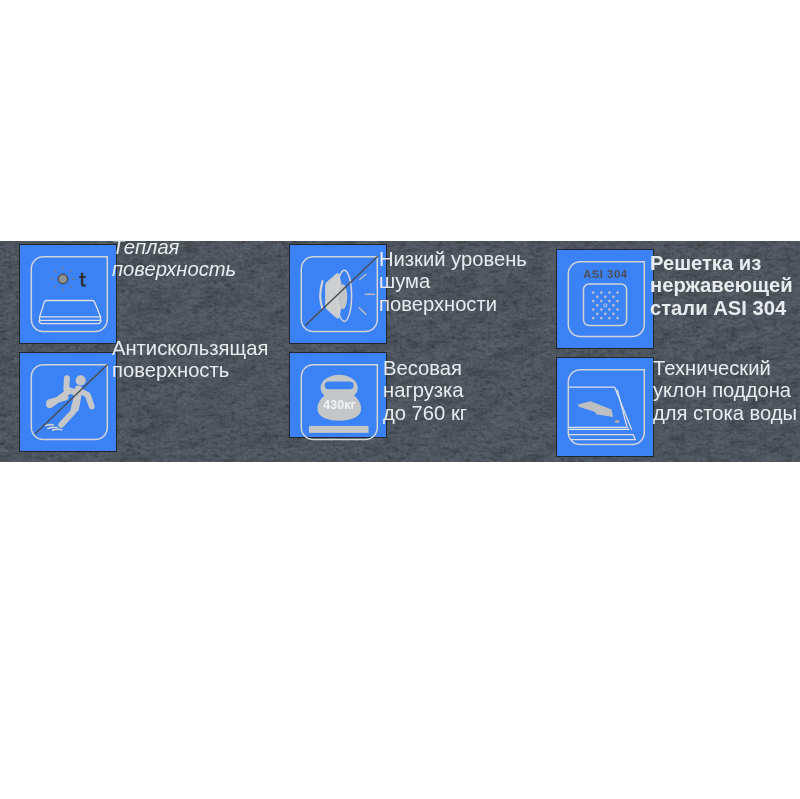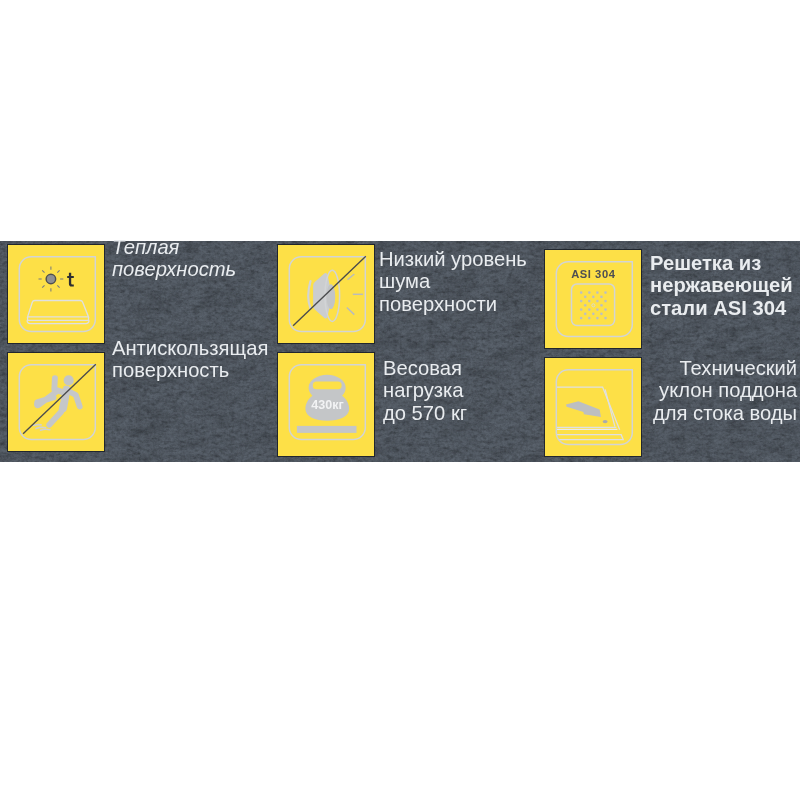--- a/index.html
+++ b/index.html
@@ -6,21 +6,21 @@
   html,body{margin:0;padding:0;background:#ffffff;}
   body{width:800px;height:799px;font-family:"Liberation Sans",sans-serif;overflow:hidden;position:relative;}
 
   #banner{
     position:absolute;left:0;top:241px;width:800px;height:221px;
     background:#5a626c;overflow:hidden;
   }
   #banner .tex{position:absolute;inset:0;}
 
   .feat{position:absolute;}
-  .tile{position:absolute;background:#fde047;box-shadow:0 0 0 1px rgba(26,31,38,0.85);}
+  .tile{position:absolute;background:#3b82f6;box-shadow:0 0 0 1px rgba(26,31,38,0.85);margin-left:12px;}
   .tile svg{display:block;}
   .label{
     position:absolute;color:#e9ecef;font-size:20.2px;line-height:22.4px;
     white-space:pre;letter-spacing:0px;opacity:0.999;
   }
   .fr{fill:none;stroke:#d2d4d6;stroke-width:1.5;}
   .fr2{fill:none;stroke:#dfe0e2;stroke-width:1.3;}
   .fr3{fill:none;stroke:#eaebed;stroke-width:1.1;}
   .sun{fill:#8f9091;stroke:#4f5052;stroke-width:1.45;}
   .ray path{stroke:#7b7c7e;stroke-width:1.05;fill:none;stroke-linecap:butt;}
@@ -44,30 +44,30 @@
   .kbtext{font-family:"Liberation Sans",sans-serif;font-weight:700;font-size:12.5px;fill:#f2f3f4;opacity:0.999;}
   .kbbar{fill:#c4c6c8;}
   .arrow{fill:#bdbfc1;}
   .drain{fill:#a9abad;}
 
   
   .t1{left:8px;  top:245px; width:96px; height:97.5px;}
   .t2{left:278px;top:245px; width:96px; height:97.5px;}
   .t3{left:545px;top:250px; width:96px; height:97.5px;}
   .t4{left:8px;  top:353px; width:96px; height:97.5px;}
-  .t5{left:278px;top:353px; width:96px; height:103px;}
+  .t5{left:278px;top:353px; width:96px; height:84px;}
   .t6{left:545px;top:358px; width:96px; height:97.5px;}
 
   
   .l1{left:112px;top:236px;font-style:italic;}
   .l2{left:379px;top:248px;}
   .l3{left:650px;top:252px;font-weight:bold;}
   .l4{left:112px;top:337px;}
   .l5{left:383px;top:357px;}
-  .l6{left:653px;top:357px;text-align:right;}
+  .l6{left:653px;top:357px;}
 </style>
 </head>
 <body>
 
 <div id="banner">
   <svg class="tex" width="800" height="221">
     <defs>
       <filter id="slate" x="0" y="0" width="100%" height="100%" color-interpolation-filters="sRGB">
         <feTurbulence type="fractalNoise" baseFrequency="0.055 0.14" numOctaves="5" seed="7" result="n"></feTurbulence>
         <feColorMatrix in="n" type="matrix" values="0 0 0 0 0  0 0 0 0 0  0 0 0 0 0  0.40 0.30 0.12 0 -0.38"></feColorMatrix>
@@ -256,21 +256,21 @@
           Z
           M38.6 28.6 h21.2 a3.85 3.85 0 0 1 0 7.7 h-21.2 a3.85 3.85 0 0 1 0 -7.7 z
         "></path>
         <text class="kbtext" x="49.5" y="55.6" text-anchor="middle">430кг</text>
         <rect class="kbbar" x="18.9" y="72.9" width="59.6" height="7.0"></rect>
       </g>
     </svg>
   </div>
   <div class="label l5">Весовая
 нагрузка
-до 570 кг</div>
+до 760 кг</div>
 </div>
 
 <div class="feat">
   <div class="tile t6">
     <svg width="96" height="97" viewBox="0 0 96 97">
       <defs>
         <clipPath id="tileclip6">
           <path d="M11.3 23.7 A12 12 0 0 1 23.3 11.7 H87.3 V74.5 A12 12 0 0 1 75.3 86.5 H23.3 A12 12 0 0 1 11.3 74.5 Z"></path>
         </clipPath>
       </defs>

